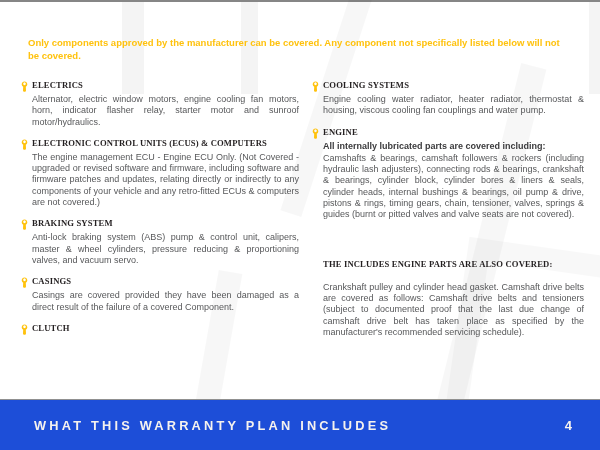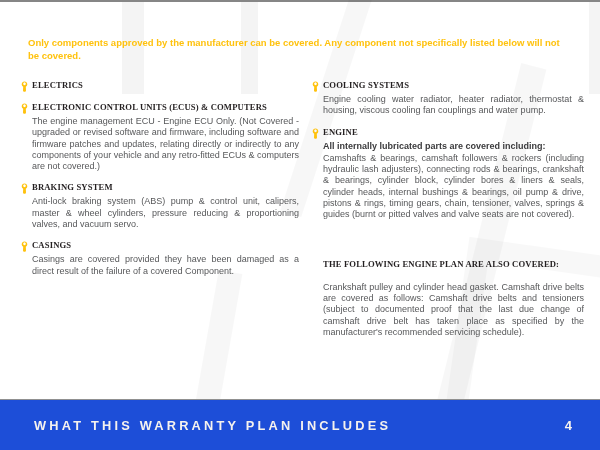--- a/index.html
+++ b/index.html
@@ -75,20 +75,21 @@
   <p class="intro" style="color: rgb(255, 194, 14);">Only components approved by the manufacturer can be covered. Any component not specifically listed below will not be covered.</p>
 
   <div class="col col-left">
       <section class="sec">
         <div class="sec-head">
           <span class="bullet"><svg viewBox="0 0 8 12" width="7" height="11" aria-hidden="true">
               <path d="M4 .2C2.2.2.8 1.6.8 3.4c0 1.2.7 2.3 1.7 2.9l-.2 4.2c0 .9.7 1.5 1.7 1.5s1.7-.6 1.7-1.5l-.2-4.2c1-.6 1.7-1.7 1.7-2.9C7.2 1.6 5.8.2 4 .2zM4 1.2l1.4.8v1.7L4 4.5l-1.4-.8V2z" fill="#FFC20E"></path>
             </svg></span>
           <h3 style="color: rgb(35, 31, 32);">ELECTRICS</h3>
         </div>
+        <p class="body" style="color: rgb(87, 88, 90);">Alternator, electric window motors, engine cooling fan motors, horn, indicator flasher relay, starter motor and sunroof motor/hydraulics.</p>
       </section>
       <section class="sec">
         <div class="sec-head">
           <span class="bullet"><svg viewBox="0 0 8 12" width="7" height="11" aria-hidden="true">
               <path d="M4 .2C2.2.2.8 1.6.8 3.4c0 1.2.7 2.3 1.7 2.9l-.2 4.2c0 .9.7 1.5 1.7 1.5s1.7-.6 1.7-1.5l-.2-4.2c1-.6 1.7-1.7 1.7-2.9C7.2 1.6 5.8.2 4 .2zM4 1.2l1.4.8v1.7L4 4.5l-1.4-.8V2z" fill="#FFC20E"></path>
             </svg></span>
           <h3 style="color: rgb(35, 31, 32);">ELECTRONIC CONTROL UNITS (ECUS) &amp; COMPUTERS</h3>
         </div>
         <p class="body" style="color: rgb(87, 88, 90);">The engine management ECU - Engine ECU Only. (Not Covered - upgraded or revised software and firmware, including software and firmware patches and updates, relating directly or indirectly to any components of your vehicle and any retro-fitted ECUs &amp; computers are not covered.)</p>
       </section>
@@ -104,20 +105,26 @@
       <section class="sec">
         <div class="sec-head">
           <span class="bullet"><svg viewBox="0 0 8 12" width="7" height="11" aria-hidden="true">
               <path d="M4 .2C2.2.2.8 1.6.8 3.4c0 1.2.7 2.3 1.7 2.9l-.2 4.2c0 .9.7 1.5 1.7 1.5s1.7-.6 1.7-1.5l-.2-4.2c1-.6 1.7-1.7 1.7-2.9C7.2 1.6 5.8.2 4 .2zM4 1.2l1.4.8v1.7L4 4.5l-1.4-.8V2z" fill="#FFC20E"></path>
             </svg></span>
           <h3 style="color: rgb(35, 31, 32);">CASINGS</h3>
         </div>
         <p class="body" style="color: rgb(87, 88, 90);">Casings are covered provided they have been damaged as a direct result of the failure of a covered Component.</p>
       </section>
       <section class="sec">
+        <div class="sec-head">
+          <span class="bullet"><svg viewBox="0 0 8 12" width="7" height="11" aria-hidden="true">
+              <path d="M4 .2C2.2.2.8 1.6.8 3.4c0 1.2.7 2.3 1.7 2.9l-.2 4.2c0 .9.7 1.5 1.7 1.5s1.7-.6 1.7-1.5l-.2-4.2c1-.6 1.7-1.7 1.7-2.9C7.2 1.6 5.8.2 4 .2zM4 1.2l1.4.8v1.7L4 4.5l-1.4-.8V2z" fill="#FFC20E"></path>
+            </svg></span>
+          <h3 style="color: rgb(35, 31, 32);">CLUTCH</h3>
+        </div>
       </section>
     </div>
   <div class="col col-right">
       <section class="sec">
         <div class="sec-head">
           <span class="bullet"><svg viewBox="0 0 8 12" width="7" height="11" aria-hidden="true">
               <path d="M4 .2C2.2.2.8 1.6.8 3.4c0 1.2.7 2.3 1.7 2.9l-.2 4.2c0 .9.7 1.5 1.7 1.5s1.7-.6 1.7-1.5l-.2-4.2c1-.6 1.7-1.7 1.7-2.9C7.2 1.6 5.8.2 4 .2zM4 1.2l1.4.8v1.7L4 4.5l-1.4-.8V2z" fill="#FFC20E"></path>
             </svg></span>
           <h3 style="color: rgb(35, 31, 32);">COOLING SYSTEMS</h3>
         </div>
@@ -128,21 +135,21 @@
           <span class="bullet"><svg viewBox="0 0 8 12" width="7" height="11" aria-hidden="true">
               <path d="M4 .2C2.2.2.8 1.6.8 3.4c0 1.2.7 2.3 1.7 2.9l-.2 4.2c0 .9.7 1.5 1.7 1.5s1.7-.6 1.7-1.5l-.2-4.2c1-.6 1.7-1.7 1.7-2.9C7.2 1.6 5.8.2 4 .2zM4 1.2l1.4.8v1.7L4 4.5l-1.4-.8V2z" fill="#FFC20E"></path>
             </svg></span>
           <h3 style="color: rgb(35, 31, 32);">ENGINE</h3>
         </div>
         <p class="subhead" style="color: rgb(59, 59, 61);">All internally lubricated parts are covered including:</p>
         <p class="body" style="color: rgb(87, 88, 90);">Camshafts &amp; bearings, camshaft followers &amp; rockers (including hydraulic lash adjusters), connecting rods &amp; bearings, crankshaft &amp; bearings, cylinder block, cylinder bores &amp; liners &amp; seals, cylinder heads, internal bushings &amp; bearings, oil pump &amp; drive, pistons &amp; rings, timing gears, chain, tensioner, valves, springs &amp; guides (burnt or pitted valves and valve seats are not covered).</p>
       </section>
       <section class="sec sec-plain">
         <div class="sec-head">
-          <h3 style="color: rgb(35, 31, 32);">THE FOLLOWING ENGINE PLAN ARE ALSO COVERED:</h3>
+          <h3 style="color: rgb(35, 31, 32);">THE INCLUDES ENGINE PARTS ARE ALSO COVERED:</h3>
         </div>
         <p class="body" style="color: rgb(87, 88, 90);">Crankshaft pulley and cylinder head gasket. Camshaft drive belts are covered as follows: Camshaft drive belts and tensioners (subject to documented proof that the last due change of camshaft drive belt has taken place as specified by the manufacturer's recommended servicing schedule).</p>
       </section>
     </div>
 
   <div class="footer" style="background: #1d4ed8;">
     <p class="footer-title" style="color: rgb(245, 242, 238);">WHAT THIS WARRANTY PLAN INCLUDES</p>
     <p class="footer-page" style="color: rgb(245, 242, 238);">4</p>
   </div>
 </div>

